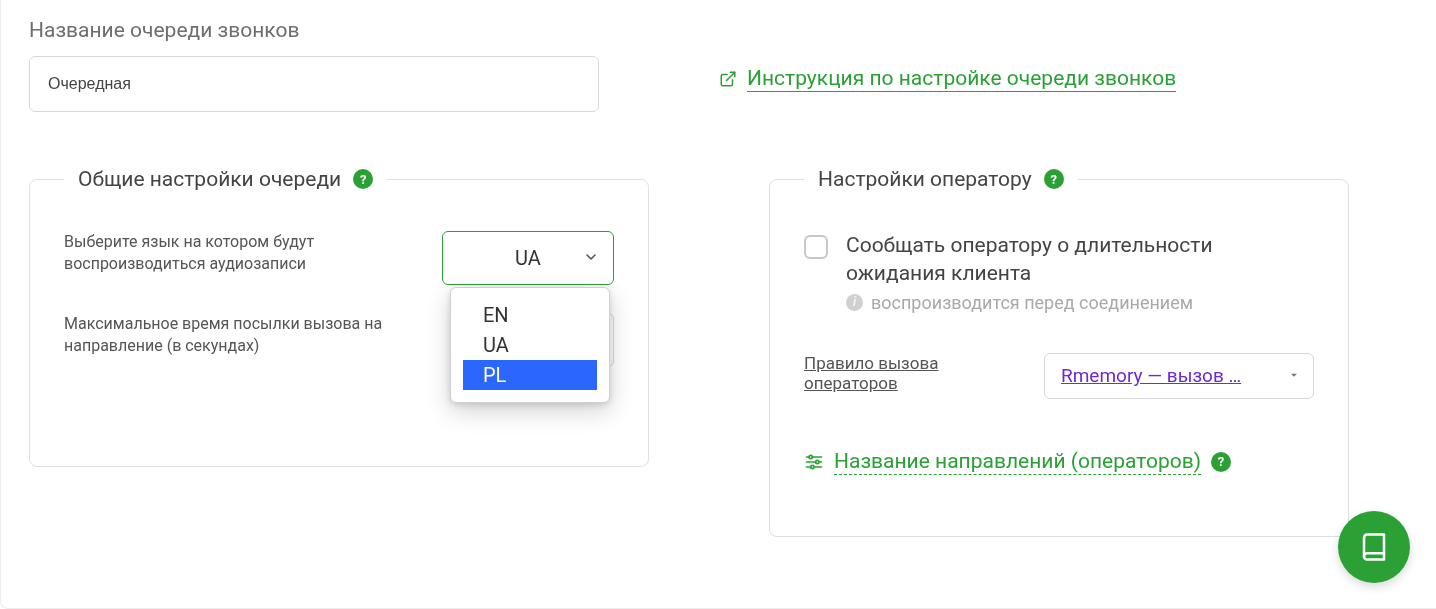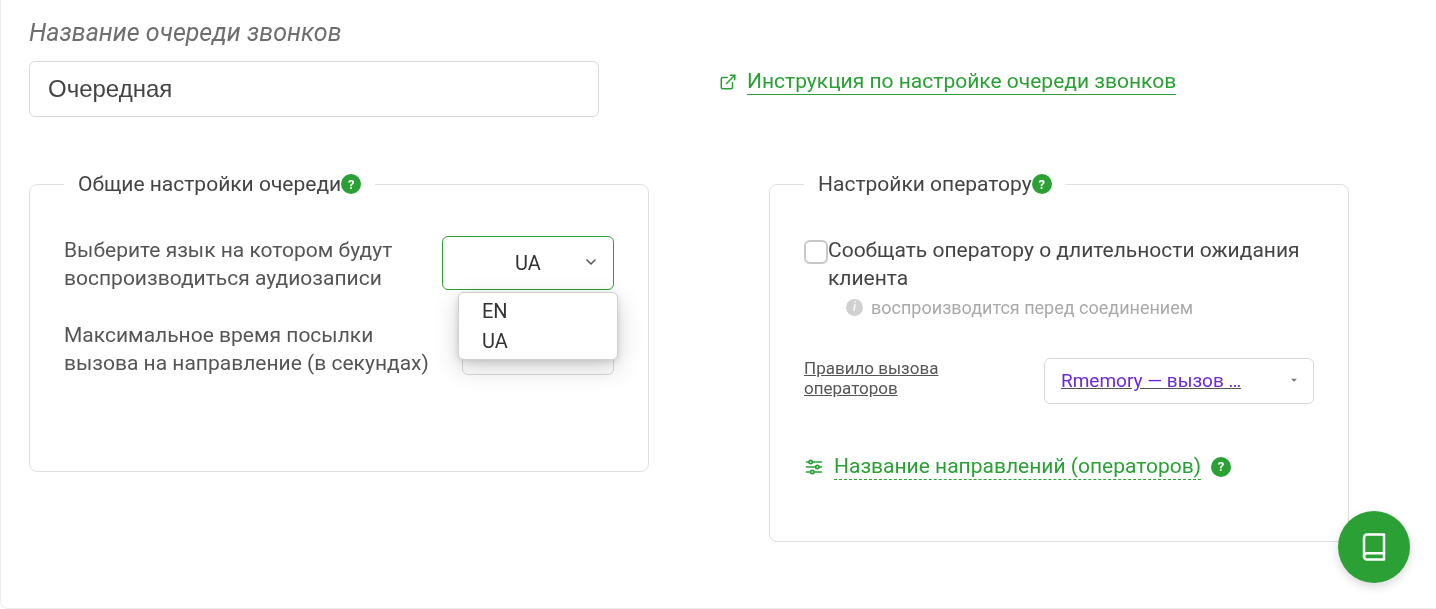--- a/index.html
+++ b/index.html
@@ -21,33 +21,32 @@
   .top-row {
     display: flex;
     gap: 120px;
     margin-bottom: 55px;
   }
 
   .name-block { width: 570px; }
 
   .field-label {
     color: #6e6e6e;
-    font-size: 25px;
+    font-size: 21px;
     margin-bottom: 14px;
     font-weight: 400;
-    font-style: italic;
   }
 
   .text-input {
     width: 100%;
     height: 56px;
     border: 1px solid #d9d9d9;
     border-radius: 6px;
     padding: 0 18px;
-    font-size: 24px;
+    font-size: 16px;
     color: #444;
     background: #fff;
   }
 
   .link-block {
     margin-top: 28px;
     display: flex;
     align-items: center;
     gap: 10px;
   }
@@ -76,20 +75,21 @@
     border-radius: 8px;
     padding: 40px 34px 34px 34px;
     position: relative;
   }
   fieldset.panel legend {
     padding: 0 14px;
     font-size: 21px;
     color: #444;
     display: flex;
     align-items: center;
+    gap: 12px;
     justify-content: flex-end;
   }
 
   .help-badge {
     display: inline-flex;
     width: 20px; height: 20px;
     border-radius: 50%;
     background: #2aa035;
     color: #fff;
     align-items: center;
@@ -103,21 +103,21 @@
 
   .form-row {
     display: flex;
     align-items: flex-start;
     gap: 30px;
     margin-bottom: 28px;
   }
   .form-row .row-label {
     flex: 1;
     color: #555;
-    font-size: 21px;
+    font-size: 16px;
     line-height: 1.35;
   }
 
   .lang-select-wrap {
     position: relative;
     width: 172px;
   }
   .lang-select {
     width: 100%;
     height: 54px;
@@ -134,29 +134,29 @@
   }
   .lang-select .chev {
     position: absolute;
     right: 14px;
     color: #555;
   }
 
   .lang-dropdown {
     position: absolute;
     top: 56px;
-    left: 16px;
+    left: 8px;
     width: 160px;
     background: #fff;
     border: 1px solid #d0d0d0;
     border-radius: 6px;
     box-shadow: 0 8px 24px rgba(0,0,0,.18), 0 2px 6px rgba(0,0,0,.12);
     overflow: hidden;
     z-index: 10;
-    padding: 3px;
+    padding: 12px;
   }
   .lang-option {
     padding: 3px 20px;
     font-size: 20px;
     color: #333;
     cursor: pointer;
   }
   .lang-option.selected {
     background: #2b66ff;
     color: #fff;
@@ -171,21 +171,21 @@
     color: #444;
     padding-left: 18px;
     display: flex;
     align-items: center;
     overflow: hidden;
   }
 
   .checkbox-row {
     display: flex;
     align-items: flex-start;
-    gap: 0;
+    gap: 18px;
   }
   .chk {
     width: 24px; height: 24px;
     border: 2px solid #c8c8c8;
     border-radius: 6px;
     margin-top: 4px;
     flex: 0 0 24px;
   }
   .chk-label {
     font-size: 21px;
@@ -314,20 +314,21 @@
             <span>UA</span>
             <span class="chev">
               <svg width="16" height="16" viewBox="0 0 24 24" fill="none" stroke="currentColor" stroke-width="2.4" stroke-linecap="round" stroke-linejoin="round">
                     <polyline points="6 9 12 15 18 9"></polyline>
                   </svg>
             </span>
           </div>
           <div class="lang-dropdown" id="lang-dropdown">
                 <div class="lang-option">EN</div>
                 <div class="lang-option">UA</div>
+                <div class="lang-option selected">PL</div>
               </div>
         </div>
       </div>
 
       <div class="form-row" style="margin-bottom:5px">
         <div class="row-label">Максимальное время посылки вызова на направление (в секундах)</div>
         <div class="peek-input">
           <span>2</span>
         </div>
       </div>

